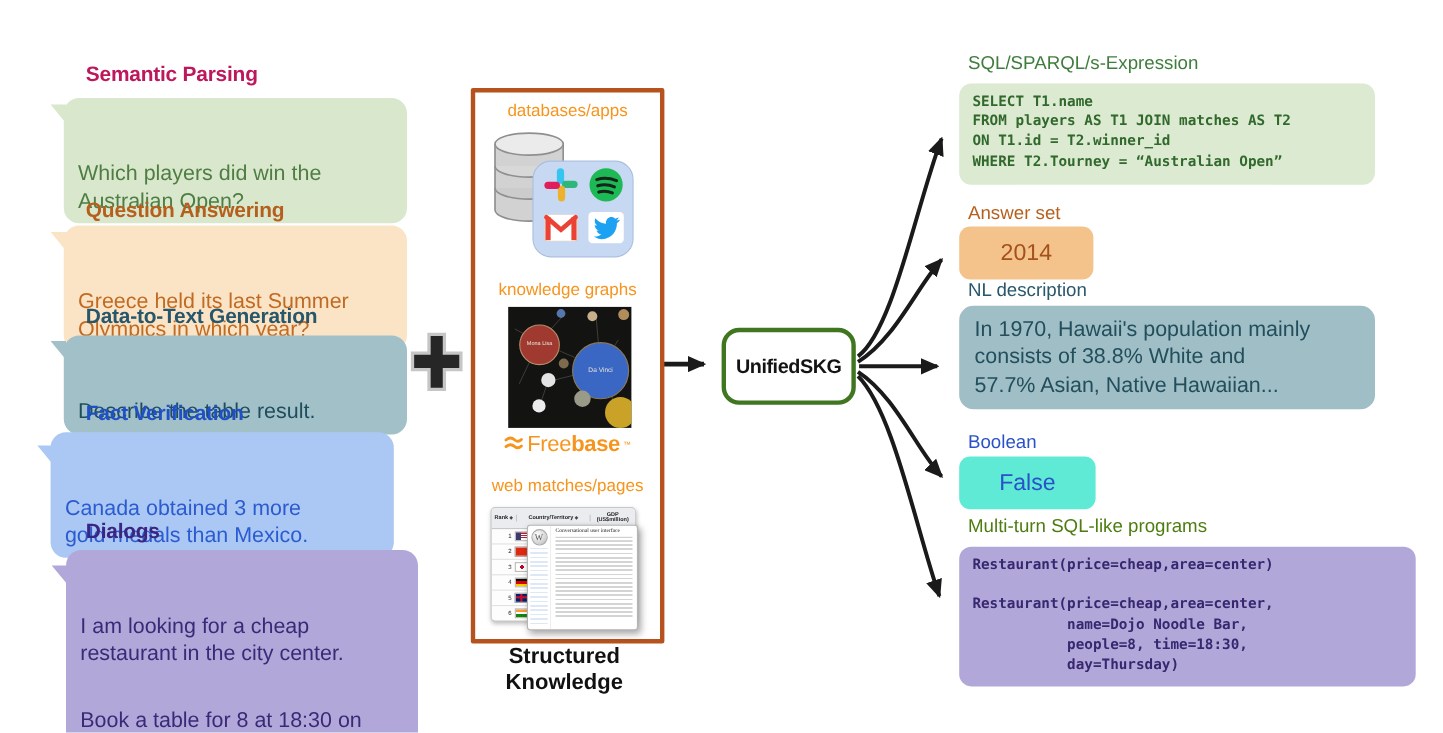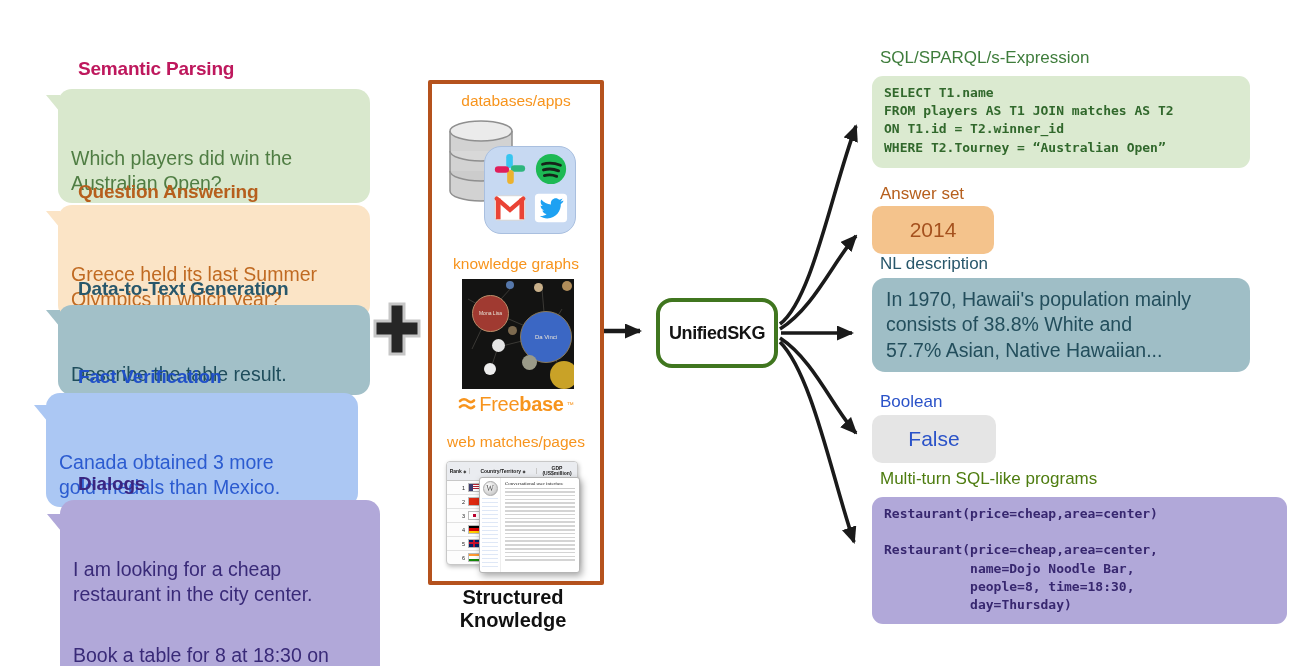--- a/index.html
+++ b/index.html
@@ -100,21 +100,21 @@
   .ol-green{color:#3f7d3c;} .ol-orange{color:#b65f1d;} .ol-teal{color:#28576b;}
   .ol-blue{color:#2a52c8;} .ol-purple{color:#4d7c0f;}
   .code-box{
     background:#dbead0;border-radius:11px;padding:8px 12px;box-sizing:border-box;
     font-family:"DejaVu Sans Mono",monospace;font-weight:bold;font-size:13px;line-height:1.4;
     color:#31682c;white-space:pre;
   }
   .code-box.purple{background:#b1a8d9;color:#37276f;}
   .pill{border-radius:10px;text-align:center;font-size:21px;}
   .pill.orange{background:#f4c38c;color:#a5511e;}
-  .pill.blue{background:#e5e5e5;color:#2a52c8;}
+  .pill.blue{background:#5eead4;color:#2a52c8;}
   .text-box{
     background:#9fbec6;border-radius:13px;padding:9px 14px;box-sizing:border-box;
     font-size:19.5px;line-height:1.3;color:#234e5c;white-space:pre-line;
   }
   svg.overlay{position:absolute;left:0;top:0;pointer-events:none;}
 </style>
 </head>
 <body>
 
 <svg class="overlay" width="1312" height="666" viewBox="0 0 1312 666">

